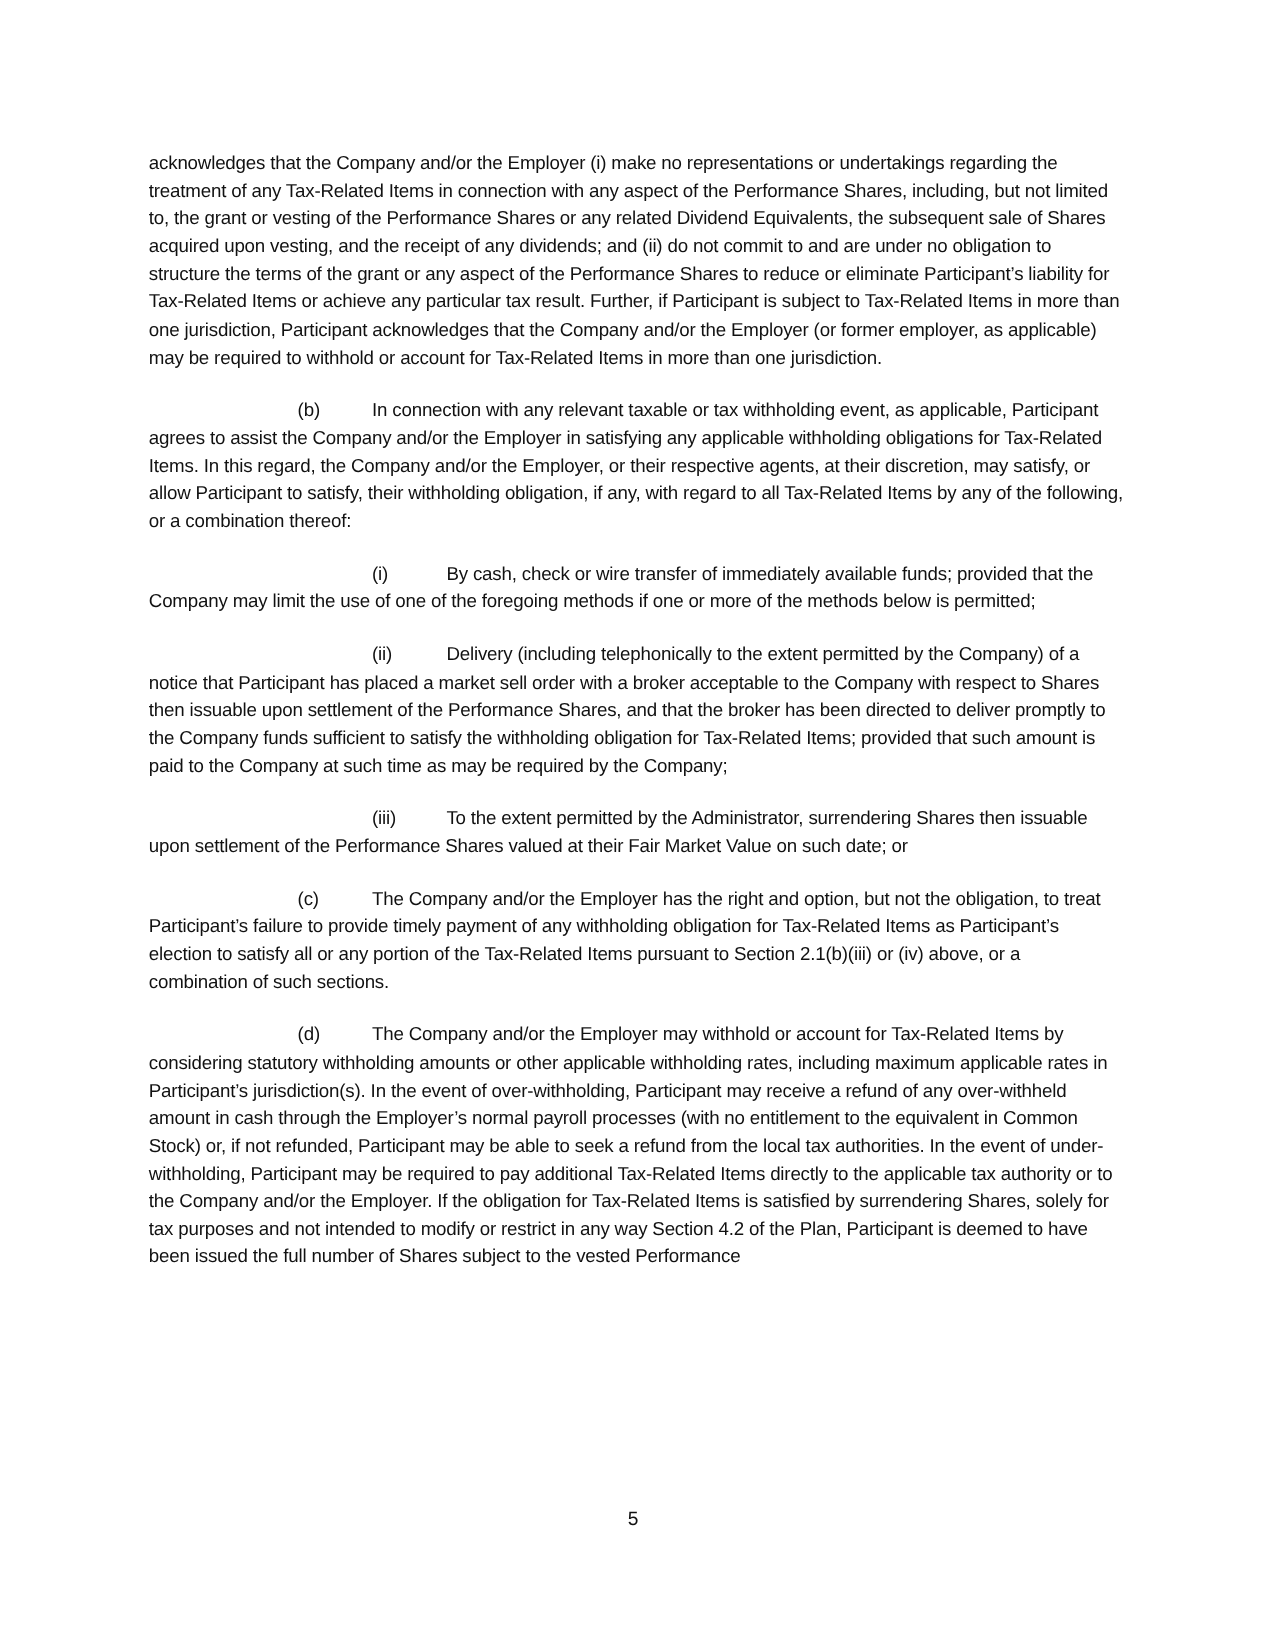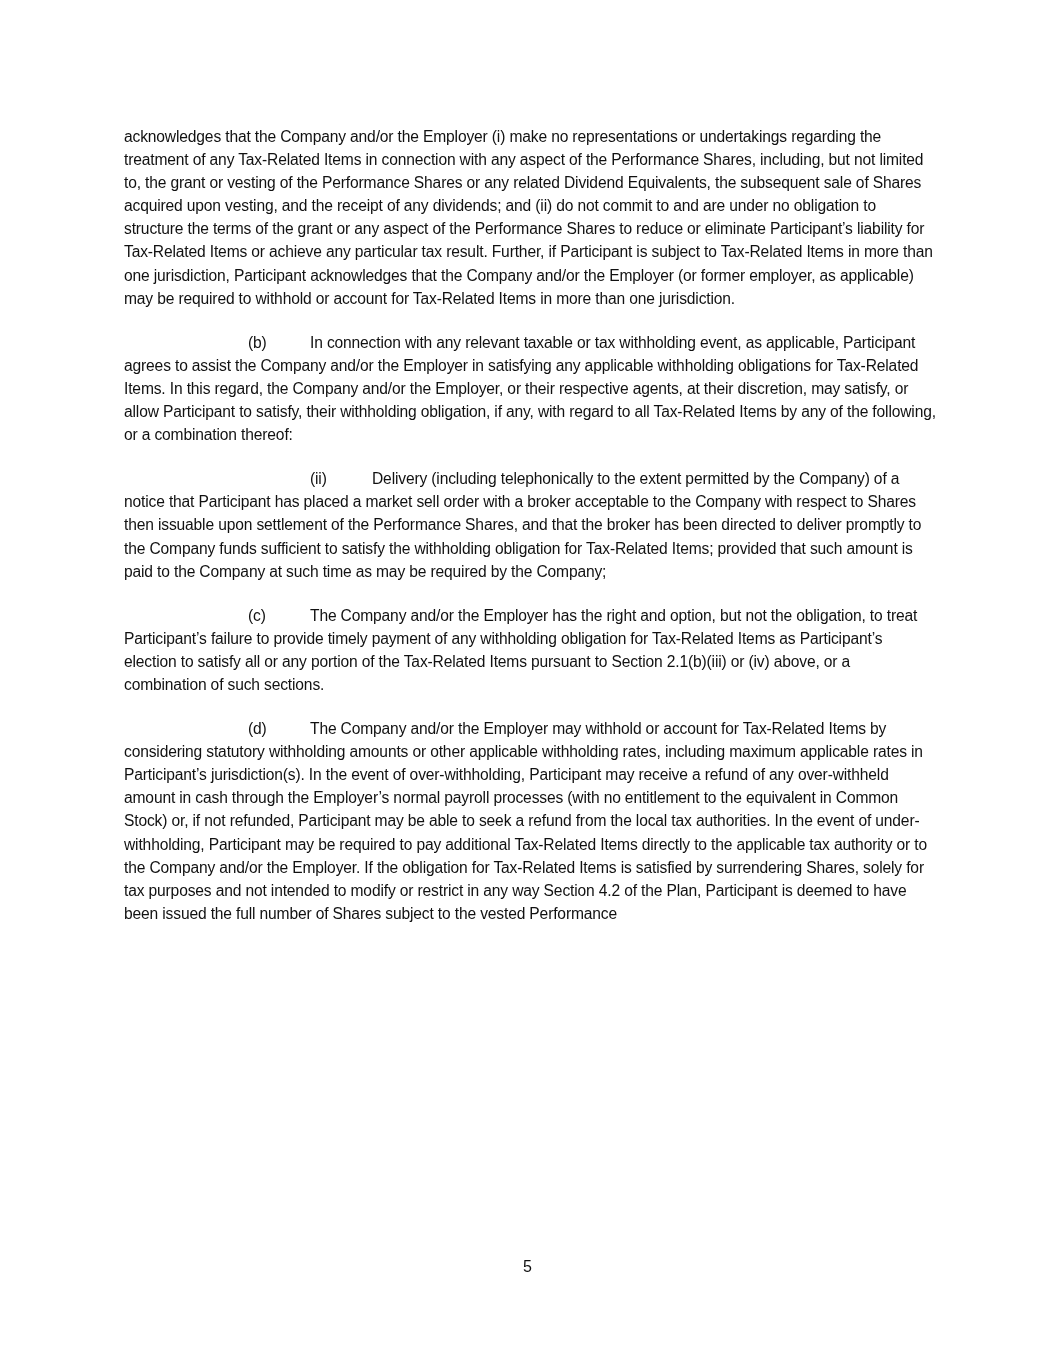--- a/index.html
+++ b/index.html
@@ -64,25 +64,31 @@
   <div class="content">
 
     <p class="para">
       <span>acknowledges that the Company and/or the Employer (i) make no representations or undertakings regarding the treatment of any Tax-Related Items in connection with any aspect of the Performance Shares, including, but not limited to, the grant or vesting of the Performance Shares or any related Dividend Equivalents, the subsequent sale of Shares acquired upon vesting, and the receipt of any dividends; and (ii) do not commit to and are under no obligation to structure the terms of the grant or any aspect of the Performance Shares to reduce or eliminate Participant’s liability for Tax-Related Items or achieve any particular tax result.  Further, if Participant is subject to Tax-Related Items in more than one jurisdiction, Participant acknowledges that the Company and/or the Employer (or former employer, as applicable) may be required to withhold or account for Tax-Related Items in more than one jurisdiction.</span>
     </p>
 
     <p class="para lvl1">
       <span class="first-line"></span><span class="marker">(b)</span><span>In connection with any relevant taxable or tax withholding event, as applicable, Participant agrees to assist the Company and/or the Employer in satisfying any applicable withholding obligations for Tax-Related Items.  In this regard, the Company and/or the Employer, or their respective agents, at their discretion, may satisfy, or allow Participant to satisfy, their withholding obligation, if any, with regard to all Tax-Related Items by any of the following, or a combination thereof:</span>
     </p>
 
+    <p class="para lvl2">
+      <span class="first-line"></span><span class="marker">(i)</span><span>By cash, check or wire transfer of immediately available funds; provided that the Company may limit the use of one of the foregoing methods if one or more of the methods below is permitted;</span>
+    </p>
 
     <p class="para lvl2">
       <span class="first-line"></span><span class="marker">(ii)</span><span>Delivery (including telephonically to the extent permitted by the Company) of a notice that Participant has placed a market sell order with a broker acceptable to the Company with respect to Shares then issuable upon settlement of the Performance Shares, and that the broker has been directed to deliver promptly to the Company funds sufficient to satisfy the withholding obligation for Tax-Related Items; provided that such amount is paid to the Company at such time as may be required by the Company;</span>
     </p>
 
+    <p class="para lvl2">
+      <span class="first-line"></span><span class="marker">(iii)</span><span>To the extent permitted by the Administrator, surrendering Shares then issuable upon settlement of the Performance Shares valued at their Fair Market Value on such date; or</span>
+    </p>
 
 
     <p class="para lvl1">
       <span class="first-line"></span><span class="marker">(c)</span><span>The Company and/or the Employer has the right and option, but not the obligation, to treat Participant’s failure to provide timely payment of any withholding obligation for Tax-Related Items as Participant’s election to satisfy all or any portion of the Tax-Related Items pursuant to Section 2.1(b)(iii) or (iv) above, or a combination of such sections.</span>
     </p>
 
     <p class="para lvl1">
       <span class="first-line"></span><span class="marker">(d)</span><span>The Company and/or the Employer may withhold or account for Tax-Related Items by considering statutory withholding amounts or other applicable withholding rates, including maximum applicable rates in Participant’s jurisdiction(s).  In the event of over-withholding, Participant may receive a refund of any over-withheld amount in cash through the Employer’s normal payroll processes (with no entitlement to the equivalent in Common Stock) or, if not refunded, Participant may be able to seek a refund from the local tax authorities. In the event of under-withholding, Participant may be required to pay additional Tax-Related Items directly to the applicable tax authority or to the Company and/or the Employer.  If the obligation for Tax-Related Items is satisfied by surrendering Shares, solely for tax purposes and not intended to modify or restrict in any way Section 4.2 of the Plan, Participant is deemed to have been issued the full number of Shares subject to the vested Performance</span>
     </p>
 

